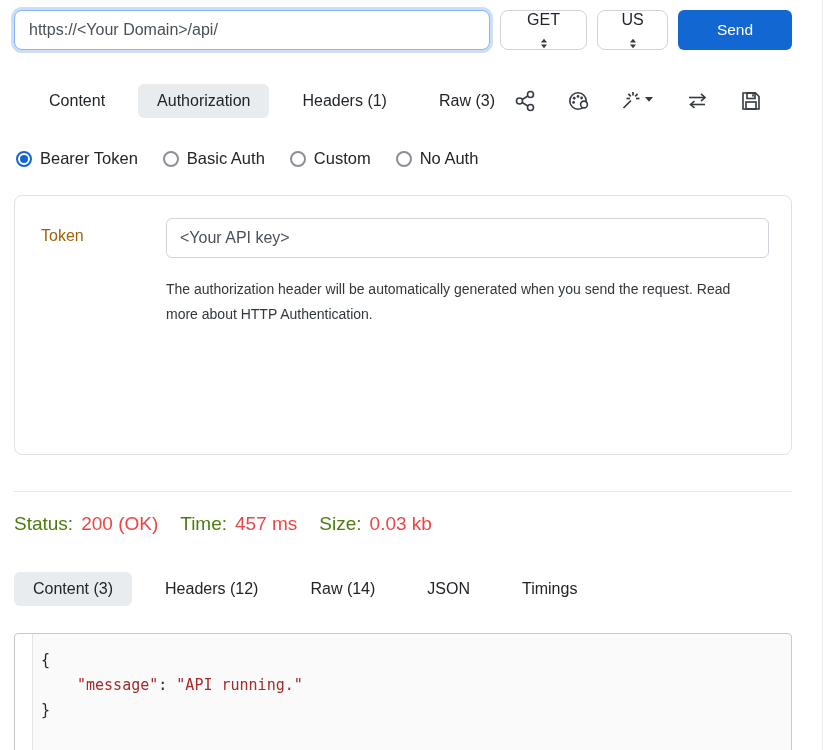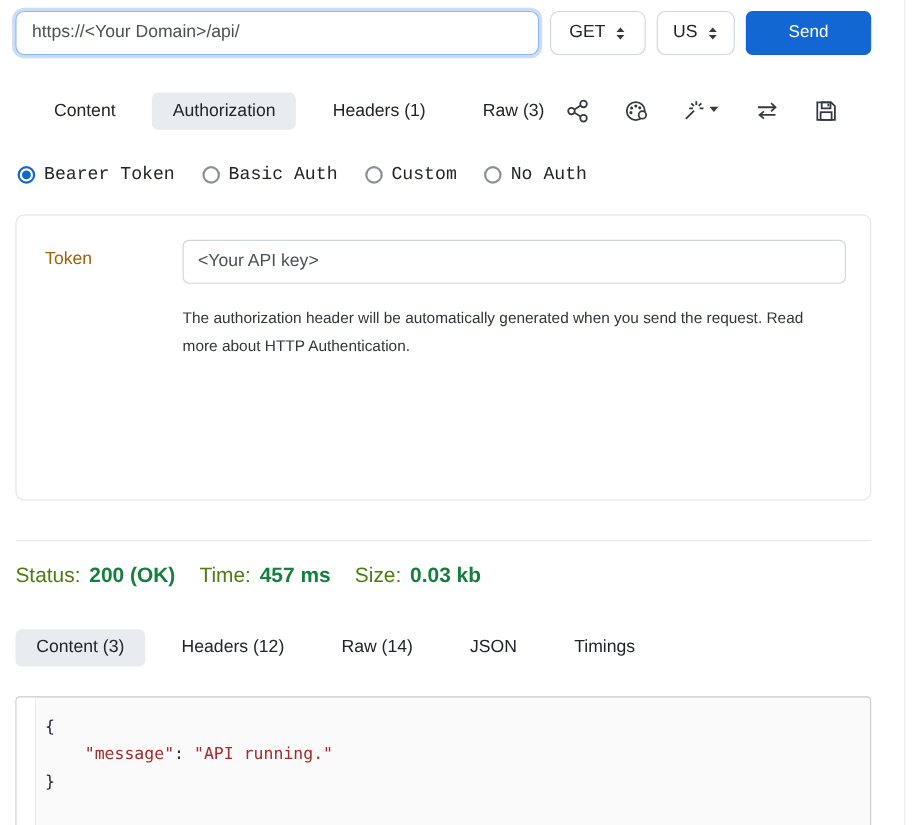--- a/index.html
+++ b/index.html
@@ -9,37 +9,37 @@
   .content { width: 823px; height: 750px; border-right: 1px solid #ececec;
     padding: 10px 30px 0 14px; }
 
   
   .url-row { display: flex; gap: 10px; height: 40px; }
   .url-input { flex: 1; height: 40px; border: 1px solid #86b7fe; border-radius: 8px;
     box-shadow: 0 0 0 3px rgba(19,103,210,.22); outline: none; padding: 0 14px;
     font-size: 16px; color: #495057; font-family: "Liberation Sans", sans-serif; }
   .select-box { height: 40px; background: #fff; border: 1px solid #ced4da; border-radius: 8px;
     display: flex; align-items: center; justify-content: center; gap: 9px;
-    font-size: 16px; color: #212529; cursor: pointer; }
+    font-size: 16px; color: #212529; cursor: pointer; flex-direction: column; }
   .select-method { width: 87px; }
   .select-region { width: 71px; }
   .send-btn { width: 114px; height: 40px; background: #1267d2; color: #fff; border: none;
     border-radius: 6px; font-size: 15.5px; cursor: pointer; font-family: "Liberation Sans", sans-serif; }
 
   
   .tabs-row { margin-top: 34px; display: flex; align-items: center; justify-content: center; }
   .tabs { display: flex; gap: 14px; }
   .tab { padding: 8px 19px; font-size: 16px; border-radius: 6px; cursor: pointer; white-space: nowrap; }
   .tab.active { background: #e9ecef; }
   .toolbar { display: flex; align-items: center; gap: 31px; padding-right: 14px; }
   .tool { display: flex; align-items: center; cursor: pointer; }
   .tool svg { display: block; }
 
   
-  .auth-row { margin-top: 31px; display: flex; align-items: center; gap: 25px; padding-left: 2px; font-family: Liberation Mono, monospace; }
+  .auth-row { margin-top: 31px; display: flex; align-items: center; gap: 25px; padding-left: 2px; }
   .auth-opt { display: flex; align-items: center; gap: 8px; font-size: 16.5px; cursor: pointer; }
   .radio { width: 16px; height: 16px; border-radius: 50%; border: 2px solid #8a9097;
     background: #fff; position: relative; flex: 0 0 16px; }
   .radio.checked { border-color: #1266d2; }
   .radio.checked::after { content: ""; position: absolute; left: 2px; top: 2px;
     width: 8px; height: 8px; border-radius: 50%; background: #1266d2; }
 
   
   .panel { margin-top: 27px; width: 778px; height: 260px; border: 1px solid #dee2e6;
     border-radius: 8px; padding: 22px 22px 0 26px; display: flex; }
@@ -49,21 +49,21 @@
     padding: 0 13px; font-size: 16px; color: #495057; outline: none;
     font-family: "Liberation Sans", sans-serif; }
   .help-text { margin-top: 19px; font-size: 14px; line-height: 25px; color: #32373c;
     max-width: 585px; }
 
   
   .divider { margin-top: 36px; width: 778px; border-top: 1px solid #e7e7e7; }
   .status-row { margin-top: 21px; display: flex; align-items: baseline; gap: 22px; font-size: 19px; }
   .status-item { display: flex; gap: 8px; align-items: baseline; }
   .status-label { color: #4d7c0f; }
-  .status-value { color: #15803d; font-weight: bold; }
+  .status-value { color: #ef4444; font-weight: normal; }
 
   
   .resp-tabs { margin-top: 37px; display: flex; gap: 14px; }
 
   
   .code-block { position: relative; margin-top: 27px; width: 778px; height: 130px;
     background: #fafafa; border: 1px solid #c9c9c9; border-radius: 4px; overflow: hidden; }
   .gutter { position: absolute; left: 0; top: 0; bottom: 0; width: 18px; background: #fff;
     border-right: 1px solid #e4e4e4; border-radius: 4px 0 0 4px; }
   pre.code { position: relative; margin: 0; padding: 14px 0 0 26px;

